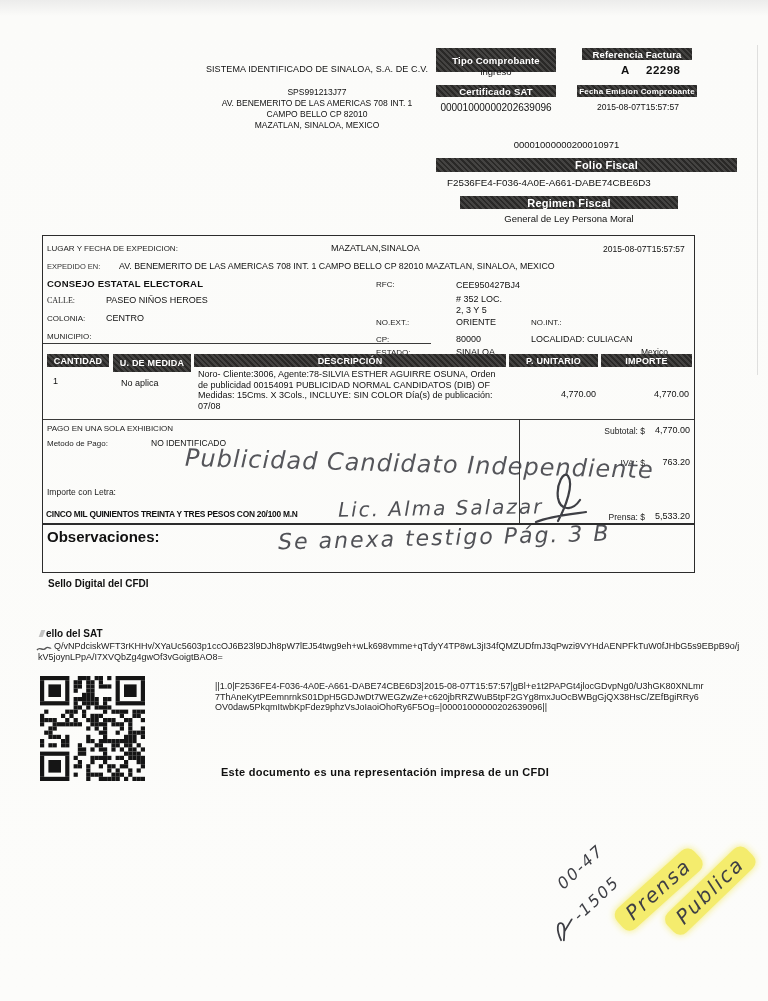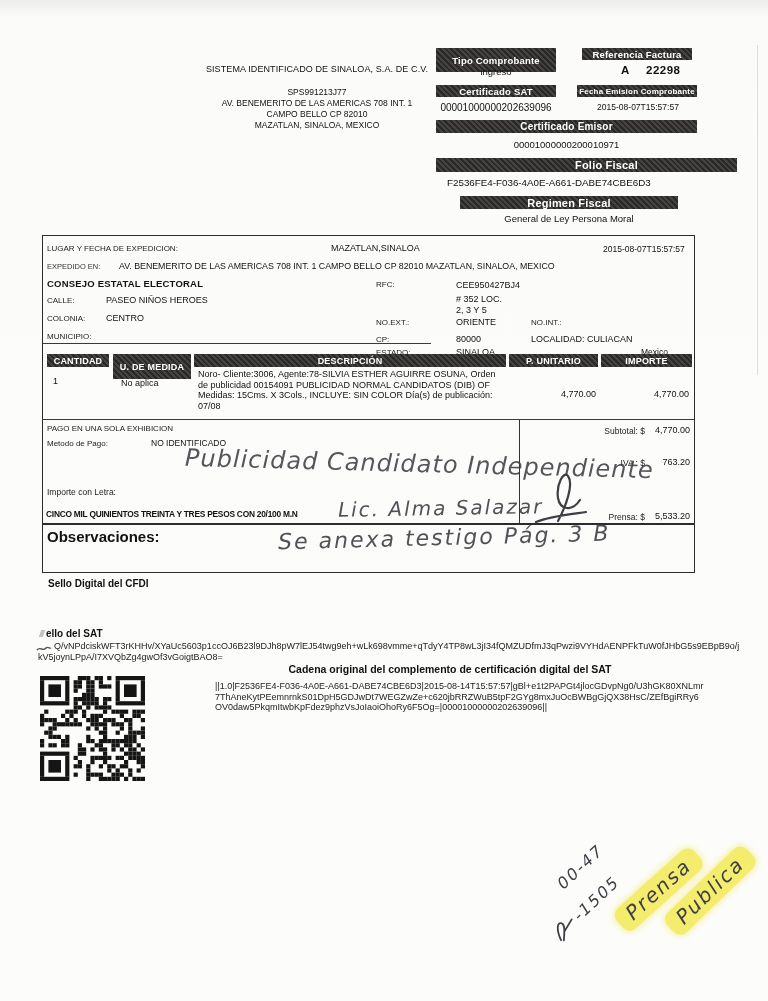--- a/index.html
+++ b/index.html
@@ -51,23 +51,20 @@
 
   <div class="abs bar" style="left:436px;top:85px;width:120px;height:12px;font-size:9.5px;">
     <span>Certificado SAT</span>
   </div>
   <div class="abs bar" style="left:577px;top:85px;width:120px;height:12px;font-size:8px;">
     <span>Fecha Emision Comprobante</span>
   </div>
   <div class="abs val ctr" style="left:436px;top:102px;width:120px;font-size:10px;">00001000000202639096</div>
   <div class="abs val ctr" style="left:583px;top:102px;width:110px;font-size:8.5px;">2015-08-07T15:57:57</div>
 
-  <div class="abs bar" style="left:436px;top:120px;width:261px;height:13px;font-size:10px;">
-    <span>Certificado Emisor</span>
-  </div>
   <div class="abs val ctr" style="left:436px;top:139px;width:261px;font-size:9.5px;">00001000000200010971</div>
 
   <div class="abs bar" style="left:436px;top:158px;width:261px;height:14px;font-size:11px;padding-left:40px;">
     <span>Folio Fiscal</span>
   </div>
   <div class="abs val" style="left:447px;top:177px;font-size:9.8px;">F2536FE4-F036-4A0E-A661-DABE74CBE6D3</div>
 
   <div class="abs bar" style="left:460px;top:196px;width:218px;height:13px;font-size:11px;">
     <span>Regimen Fiscal</span>
   </div>
@@ -79,21 +76,21 @@
     <div class="abs val" style="left:288px;top:7px;">MAZATLAN,SINALOA</div>
     <div class="abs val" style="left:560px;top:8px;font-size:8.5px;">2015-08-07T15:57:57</div>
 
     <div class="abs tinylbl" style="left:4px;top:26px;">EXPEDIDO EN:</div>
     <div class="abs val" style="left:76px;top:25px;font-size:8.8px;">AV. BENEMERITO DE LAS AMERICAS 708 INT. 1 CAMPO BELLO CP 82010 MAZATLAN, SINALOA, MEXICO</div>
 
     <div class="abs val b" style="left:4px;top:42px;font-size:9.5px;letter-spacing:.2px;">CONSEJO ESTATAL ELECTORAL</div>
     <div class="abs lbl" style="left:333px;top:44px;">RFC:</div>
     <div class="abs val" style="left:413px;top:44px;">CEE950427BJ4</div>
 
-    <div class="abs lbl" style="left:4px;top:60px;">CALLE:</div>
+    <div class="abs lbl" style="left:4px;top:60px;font-family:Liberation Serif, serif;">CALLE:</div>
     <div class="abs val" style="left:63px;top:59px;">PASEO NIÑOS HEROES</div>
     <div class="abs val" style="left:413px;top:58px;"># 352 LOC.</div>
     <div class="abs val" style="left:413px;top:69px;">2, 3 Y 5</div>
 
     <div class="abs lbl" style="left:4px;top:78px;">COLONIA:</div>
     <div class="abs val" style="left:63px;top:77px;">CENTRO</div>
     <div class="abs lbl" style="left:333px;top:82px;">NO.EXT.:</div>
     <div class="abs val" style="left:413px;top:81px;">ORIENTE</div>
     <div class="abs lbl" style="left:488px;top:82px;">NO.INT.:</div>
 
@@ -103,21 +100,21 @@
     <div class="abs val" style="left:413px;top:98px;">80000</div>
     <div class="abs val" style="left:488px;top:98px;">LOCALIDAD: CULIACAN</div>
 
     <div class="abs lbl" style="left:333px;top:112px;">ESTADO:</div>
     <div class="abs val" style="left:413px;top:111px;">SINALOA</div>
     <div class="abs val" style="left:598px;top:111px;font-size:8.5px;">Mexico</div>
 
     <div class="abs bar" style="left:4px;top:118px;width:62px;height:13px;font-size:9px;">
       <span>CANTIDAD</span>
     </div>
-    <div class="abs bar" style="left:70px;top:118px;width:78px;height:25px;font-size:9px;">
+    <div class="abs bar" style="left:70px;top:118px;width:78px;height:18px;font-size:9px;">
       <span>U. DE MEDIDA</span>
     </div>
     <div class="abs bar" style="left:151px;top:118px;width:312px;height:13px;font-size:9px;">
       <span>DESCRIPCIÓN</span>
     </div>
     <div class="abs bar" style="left:466px;top:118px;width:89px;height:13px;font-size:9px;">
       <span>P. UNITARIO</span>
     </div>
     <div class="abs bar" style="left:558px;top:118px;width:91px;height:13px;font-size:9px;">
       <span>IMPORTE</span>
@@ -159,21 +156,20 @@
 
   <div class="abs val b" style="left:48px;top:578px;font-size:10px;">Sello Digital del CFDI</div>
 
   <div class="abs val b" style="left:46px;top:628px;font-size:10px;">ello del SAT</div>
   <div class="abs" style="left:40px;top:630px;width:4px;height:7px;background:#8a8a8a;opacity:.5;transform:skewX(-20deg);"></div>
   <svg class="abs" style="left:36px;top:645px;" width="16" height="8" viewBox="0 0 16 8">
     <path d="M1 5 C 4 1, 7 7, 10 3 C 12 1, 14 4, 15 3" fill="none" stroke="#555" stroke-width="1.4"></path>
   </svg>
   <div class="abs mono-ish" style="left:38px;top:641px;width:702px;text-indent:16px;">Q/vNPdciskWFT3rKHHv/XYaUc5603p1ccOJ6B23l9DJh8pW7lEJ54twg9eh+wLk698vmme+qTdyY4TP8wL3jI34fQMZUDfmJ3qPwzi9VYHdAENPFkTuW0fJHbG5s9EBpB9o/jkV5joynLPpA/I7XVQbZg4gwOf3vGoigtBAO8=</div>
 
-  <div class="abs val b ctr" style="left:215px;top:663px;width:470px;font-size:10.5px;">Cadena original del complemento de certificación digital del SAT</div>
   <div class="abs" style="left:40px;top:676px;width:105px;height:105px;"><svg xmlns="http://www.w3.org/2000/svg" width="105" height="105" viewBox="0 0 105 105">
         <rect x="0" y="0" width="29.400000000000002" height="4.2" fill="#151515"></rect>
         <rect x="0" y="25.200000000000003" width="29.400000000000002" height="4.2" fill="#151515"></rect>
         <rect x="0" y="4.2" width="4.2" height="21" fill="#151515"></rect>
         <rect x="25.200000000000003" y="4.2" width="4.2" height="21" fill="#151515"></rect>
         <rect x="8.4" y="8.4" width="12.600000000000001" height="12.600000000000001" fill="#151515"></rect>
         <rect x="75.60000000000001" y="0" width="29.400000000000002" height="4.2" fill="#151515"></rect>
         <rect x="75.60000000000001" y="25.200000000000003" width="29.400000000000002" height="4.2" fill="#151515"></rect>
         <rect x="75.60000000000001" y="4.2" width="4.2" height="21" fill="#151515"></rect>
         <rect x="100.80000000000001" y="4.2" width="4.2" height="21" fill="#151515"></rect>
@@ -398,22 +394,23 @@
         <rect x="100.80000000000001" y="42" width="4.2" height="4.2" fill="#151515"></rect>
         <rect x="100.80000000000001" y="50.400000000000006" width="4.2" height="4.2" fill="#151515"></rect>
         <rect x="100.80000000000001" y="54.6" width="4.2" height="4.2" fill="#151515"></rect>
         <rect x="100.80000000000001" y="58.800000000000004" width="4.2" height="4.2" fill="#151515"></rect>
         <rect x="100.80000000000001" y="71.4" width="4.2" height="4.2" fill="#151515"></rect>
         <rect x="100.80000000000001" y="79.8" width="4.2" height="4.2" fill="#151515"></rect>
         <rect x="100.80000000000001" y="84" width="4.2" height="4.2" fill="#151515"></rect>
         <rect x="100.80000000000001" y="88.2" width="4.2" height="4.2" fill="#151515"></rect>
         <rect x="100.80000000000001" y="100.80000000000001" width="4.2" height="4.2" fill="#151515"></rect>
       </svg></div>
-  <div class="abs mono-ish" style="left:215px;top:681px;width:490px;">||1.0|F2536FE4-F036-4A0E-A661-DABE74CBE6D3|2015-08-14T15:57:57|gBl+e1t2PAPGt4jlocGDvpNg0/U3hGK80XNLmr7ThAneKytPEemnrnkS01DpH5GDJwDt7WEGZwZe+c620jbRRZWuB5tpF2GYg8mxJuOcBWBgGjQX38HsC/ZEfBgiRRy6OV0daw5PkqmItwbKpFdez9phzVsJoIaoiOhoRy6F5Og=|00001000000202639096||</div>
-
+  <div class="abs mono-ish" style="left:215px;top:681px;width:490px;">||1.0|F2536FE4-F036-4A0E-A661-DABE74CBE6D3|2015-08-07T15:57:57|gBl+e1t2PAPGt4jlocGDvpNg0/U3hGK80XNLmr7ThAneKytPEemnrnkS01DpH5GDJwDt7WEGZwZe+c620jbRRZWuB5tpF2GYg8mxJuOcBWBgGjQX38HsC/ZEfBgiRRy6OV0daw5PkqmItwbKpFdez9phzVsJoIaoiOhoRy6F5Og=|00001000000202639096||</div>
+
+  <div class="abs val b ctr" style="left:140px;top:766px;width:490px;font-size:11px;letter-spacing:.3px;">Este documento es una representación impresa de un CFDI</div>
 
   <div class="abs" style="left:548px;top:788px;width:230px;height:180px;transform:rotate(-43deg);">
     <div class="abs hand" style="left:34px;top:16px;font-size:16px;letter-spacing:2px;">00-47</div>
     <svg class="abs" style="left:-6px;top:48px;" width="30" height="22" viewBox="0 0 30 22">
       <path d="M4 18 C 8 6, 14 2, 16 6 C 18 10, 10 16, 6 20 M12 14 L 26 10" fill="none" stroke="#3e3f45" stroke-width="1.8" stroke-linecap="round"></path>
     </svg>
     <div class="abs hand" style="left:24px;top:50px;font-size:16px;letter-spacing:2px;">-1505</div>
     <div class="abs hand hl" style="left:52px;top:82px;font-size:20px;letter-spacing:2px;transform:rotate(1deg);">Prensa</div>
     <div class="abs hand hl" style="left:86px;top:118px;font-size:20px;letter-spacing:2px;transform:rotate(-1deg);">Publica</div>
   </div>

